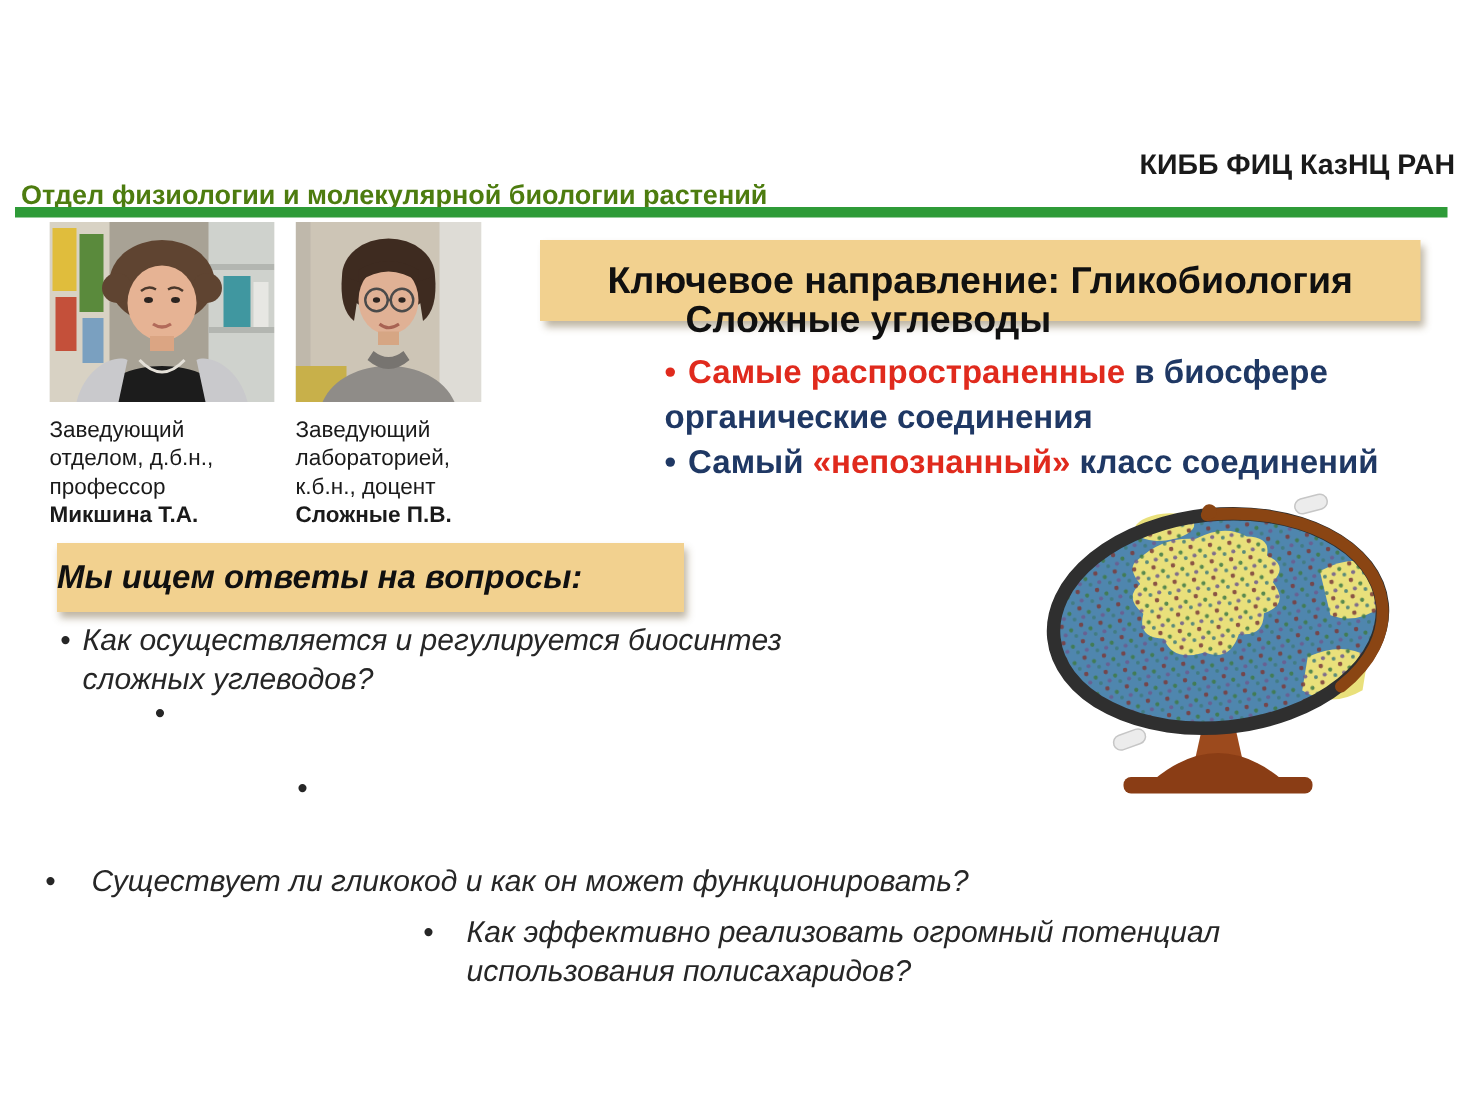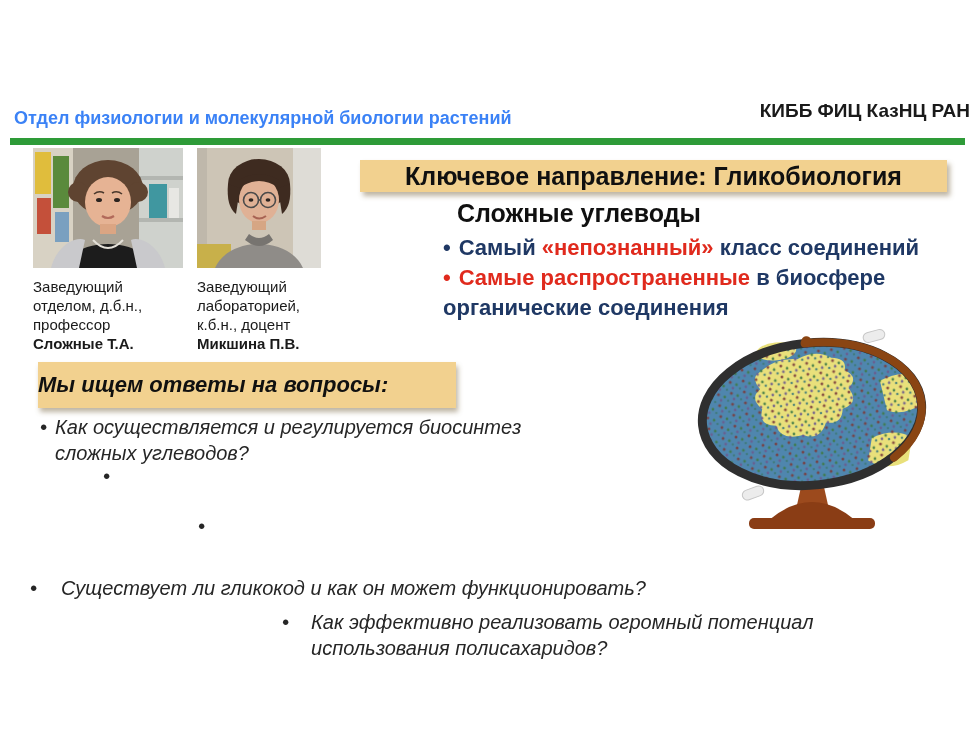--- a/index.html
+++ b/index.html
@@ -1,36 +1,36 @@
 <!DOCTYPE html>
 <html><head>
 <meta charset="utf-8">
 <style>
   html,body{margin:0;padding:0;background:#ffffff;}
   .slide{position:relative;width:980px;height:735px;background:#ffffff;overflow:hidden;
          font-family:"Liberation Sans",sans-serif;color:#111;}
 
   
   .org-title{position:absolute;top:100px;right:10px;font-size:19px;font-weight:bold;color:#1a1a1a;}
-  .dept-title{position:absolute;top:108px;left:14px;font-size:18px;font-weight:bold;color:#3b82f6;}
+  .dept-title{position:absolute;top:120px;left:14px;font-size:18px;font-weight:bold;color:#4d7c0f;}
   .green-rule{position:absolute;top:138px;left:10px;width:955px;height:7px;background:#2e9b38;}
 
   
   .photo{position:absolute;top:148px;overflow:hidden;}
   .photo svg{display:block;}
   .photo-1{left:33px;width:150px;height:120px;}
   .photo-2{left:197px;width:124px;height:120px;}
   .caption{position:absolute;top:277px;font-size:15px;line-height:19px;color:#1a1a1a;}
   .caption .lines{white-space:pre-line;}
   .caption .pname{display:block;font-weight:bold;}
   .caption-1{left:33px;width:165px;}
   .caption-2{left:197px;width:135px;}
 
   
-  .key-box{position:absolute;left:360px;top:160px;width:587px;height:32px;background:#f2d18f;
+  .key-box{position:absolute;left:360px;top:160px;width:587px;height:54px;background:#f2d18f;
            box-shadow:3px 4px 5px rgba(110,90,50,.45);display:flex;align-items:center;justify-content:center;}
   .key-box span{font-size:25px;font-weight:bold;color:#101010;}
   .key-subtitle{position:absolute;left:415px;top:199px;font-size:25px;font-weight:bold;color:#101010;margin-left:42px;}
   .key-bullets{position:absolute;left:443px;top:233px;width:520px;font-size:22px;font-weight:bold;
                line-height:30px;color:#1f3864;}
   .kb{white-space:pre-line;}
   .kb .bullet{margin-right:8px;}
   .red{color:#e02a1d;}
   .navy{color:#1f3864;}
 
@@ -109,38 +109,38 @@
       <rect x="55" y="73" width="14" height="9" fill="#d6a684"></rect>
       <path d="M18,120 C32,88 92,88 106,120 Z" fill="#8f8c88"></path>
       <path d="M48,92 q14,12 28,0 l-4,-6 q-10,8 -20,0 Z" fill="#777470"></path>
     </svg>
   </div>
 
   <div class="caption caption-1">
     <span class="lines">Заведующий
 отделом, д.б.н.,
 профессор</span>
-    <span class="pname">Сложные Т.А.</span>
+    <span class="pname">Микшина Т.А.</span>
   </div>
   <div class="caption caption-2">
     <span class="lines">Заведующий
 лабораторией,
 к.б.н., доцент</span>
-    <span class="pname">Микшина П.В.</span>
+    <span class="pname">Сложные П.В.</span>
   </div>
 
   <div class="key-box">
     <span>Ключевое направление: Гликобиология</span>
   </div>
   <div class="key-subtitle">Сложные углеводы</div>
 
   <div class="key-bullets">
-    <div class="kb"><span class="bullet navy">•</span><span class="navy">Самый </span><span class="red">«непознанный»</span><span class="navy"> класс соединений</span></div>
     <div class="kb"><span class="bullet red">•</span><span class="red">Самые распространенные</span><span class="navy"> в биосфере
 органические соединения</span></div>
+    <div class="kb"><span class="bullet navy">•</span><span class="navy">Самый </span><span class="red">«непознанный»</span><span class="navy"> класс соединений</span></div>
   </div>
 
   <div class="q-title-box">
     <span>Мы ищем ответы на вопросы:</span>
   </div>
 
   <div class="q q1">
     <span class="q-bullet">•</span>
     <span class="q-text">Как осуществляется и регулируется биосинтез
 сложных углеводов?</span>

